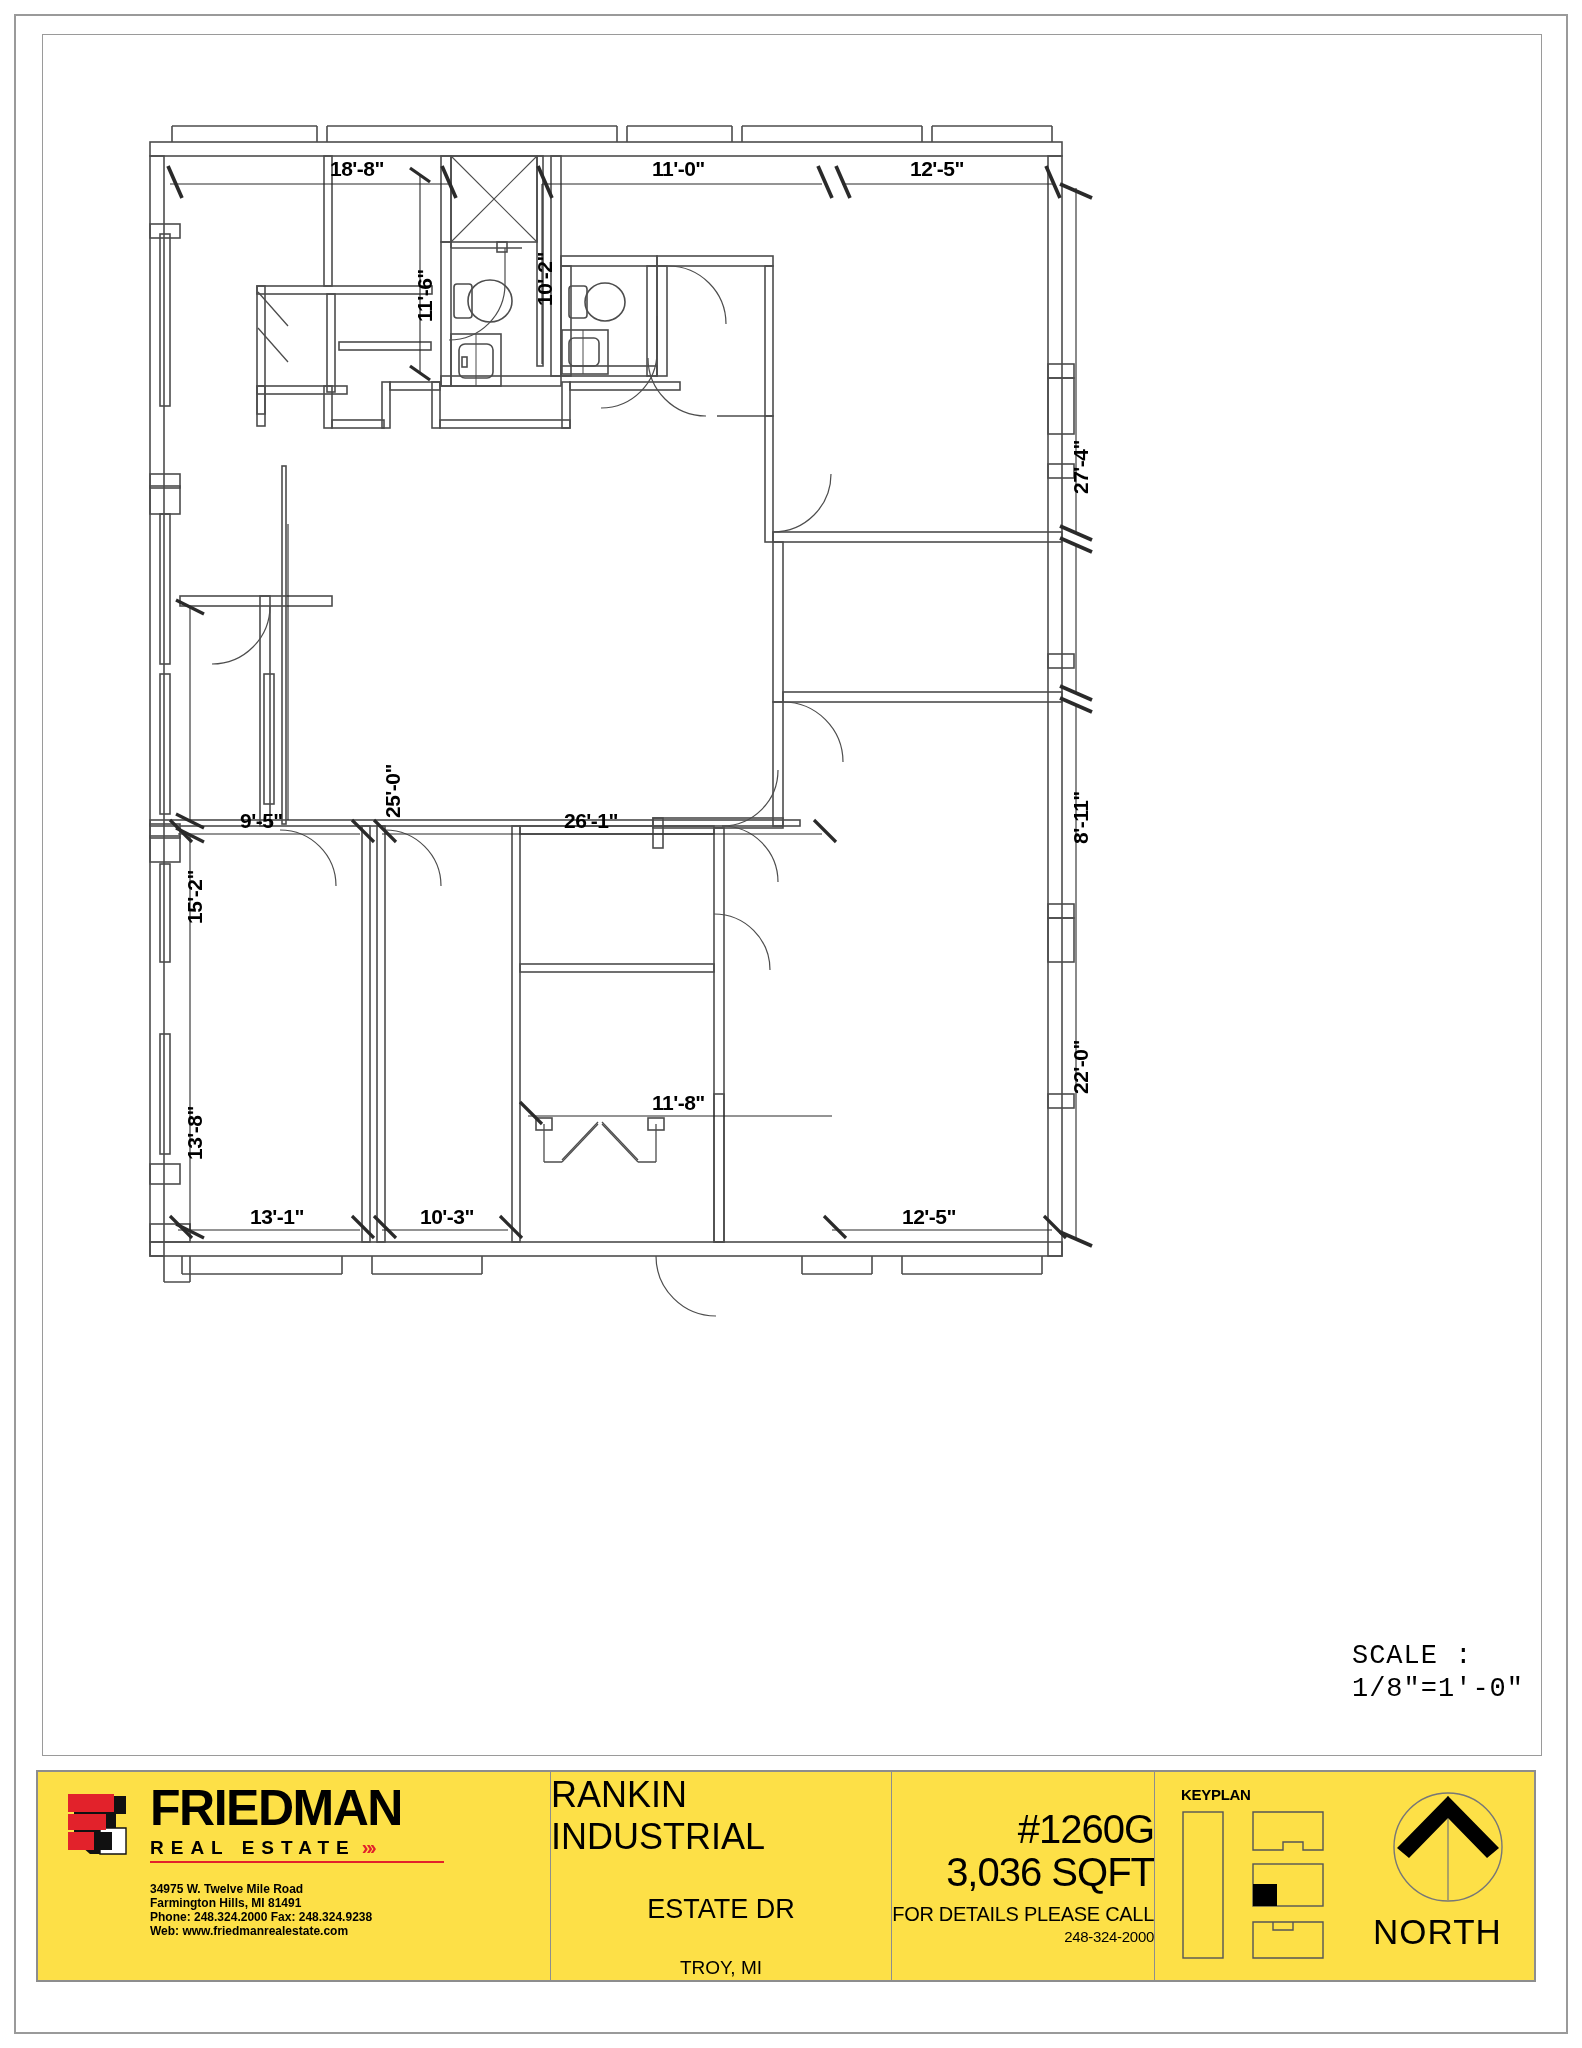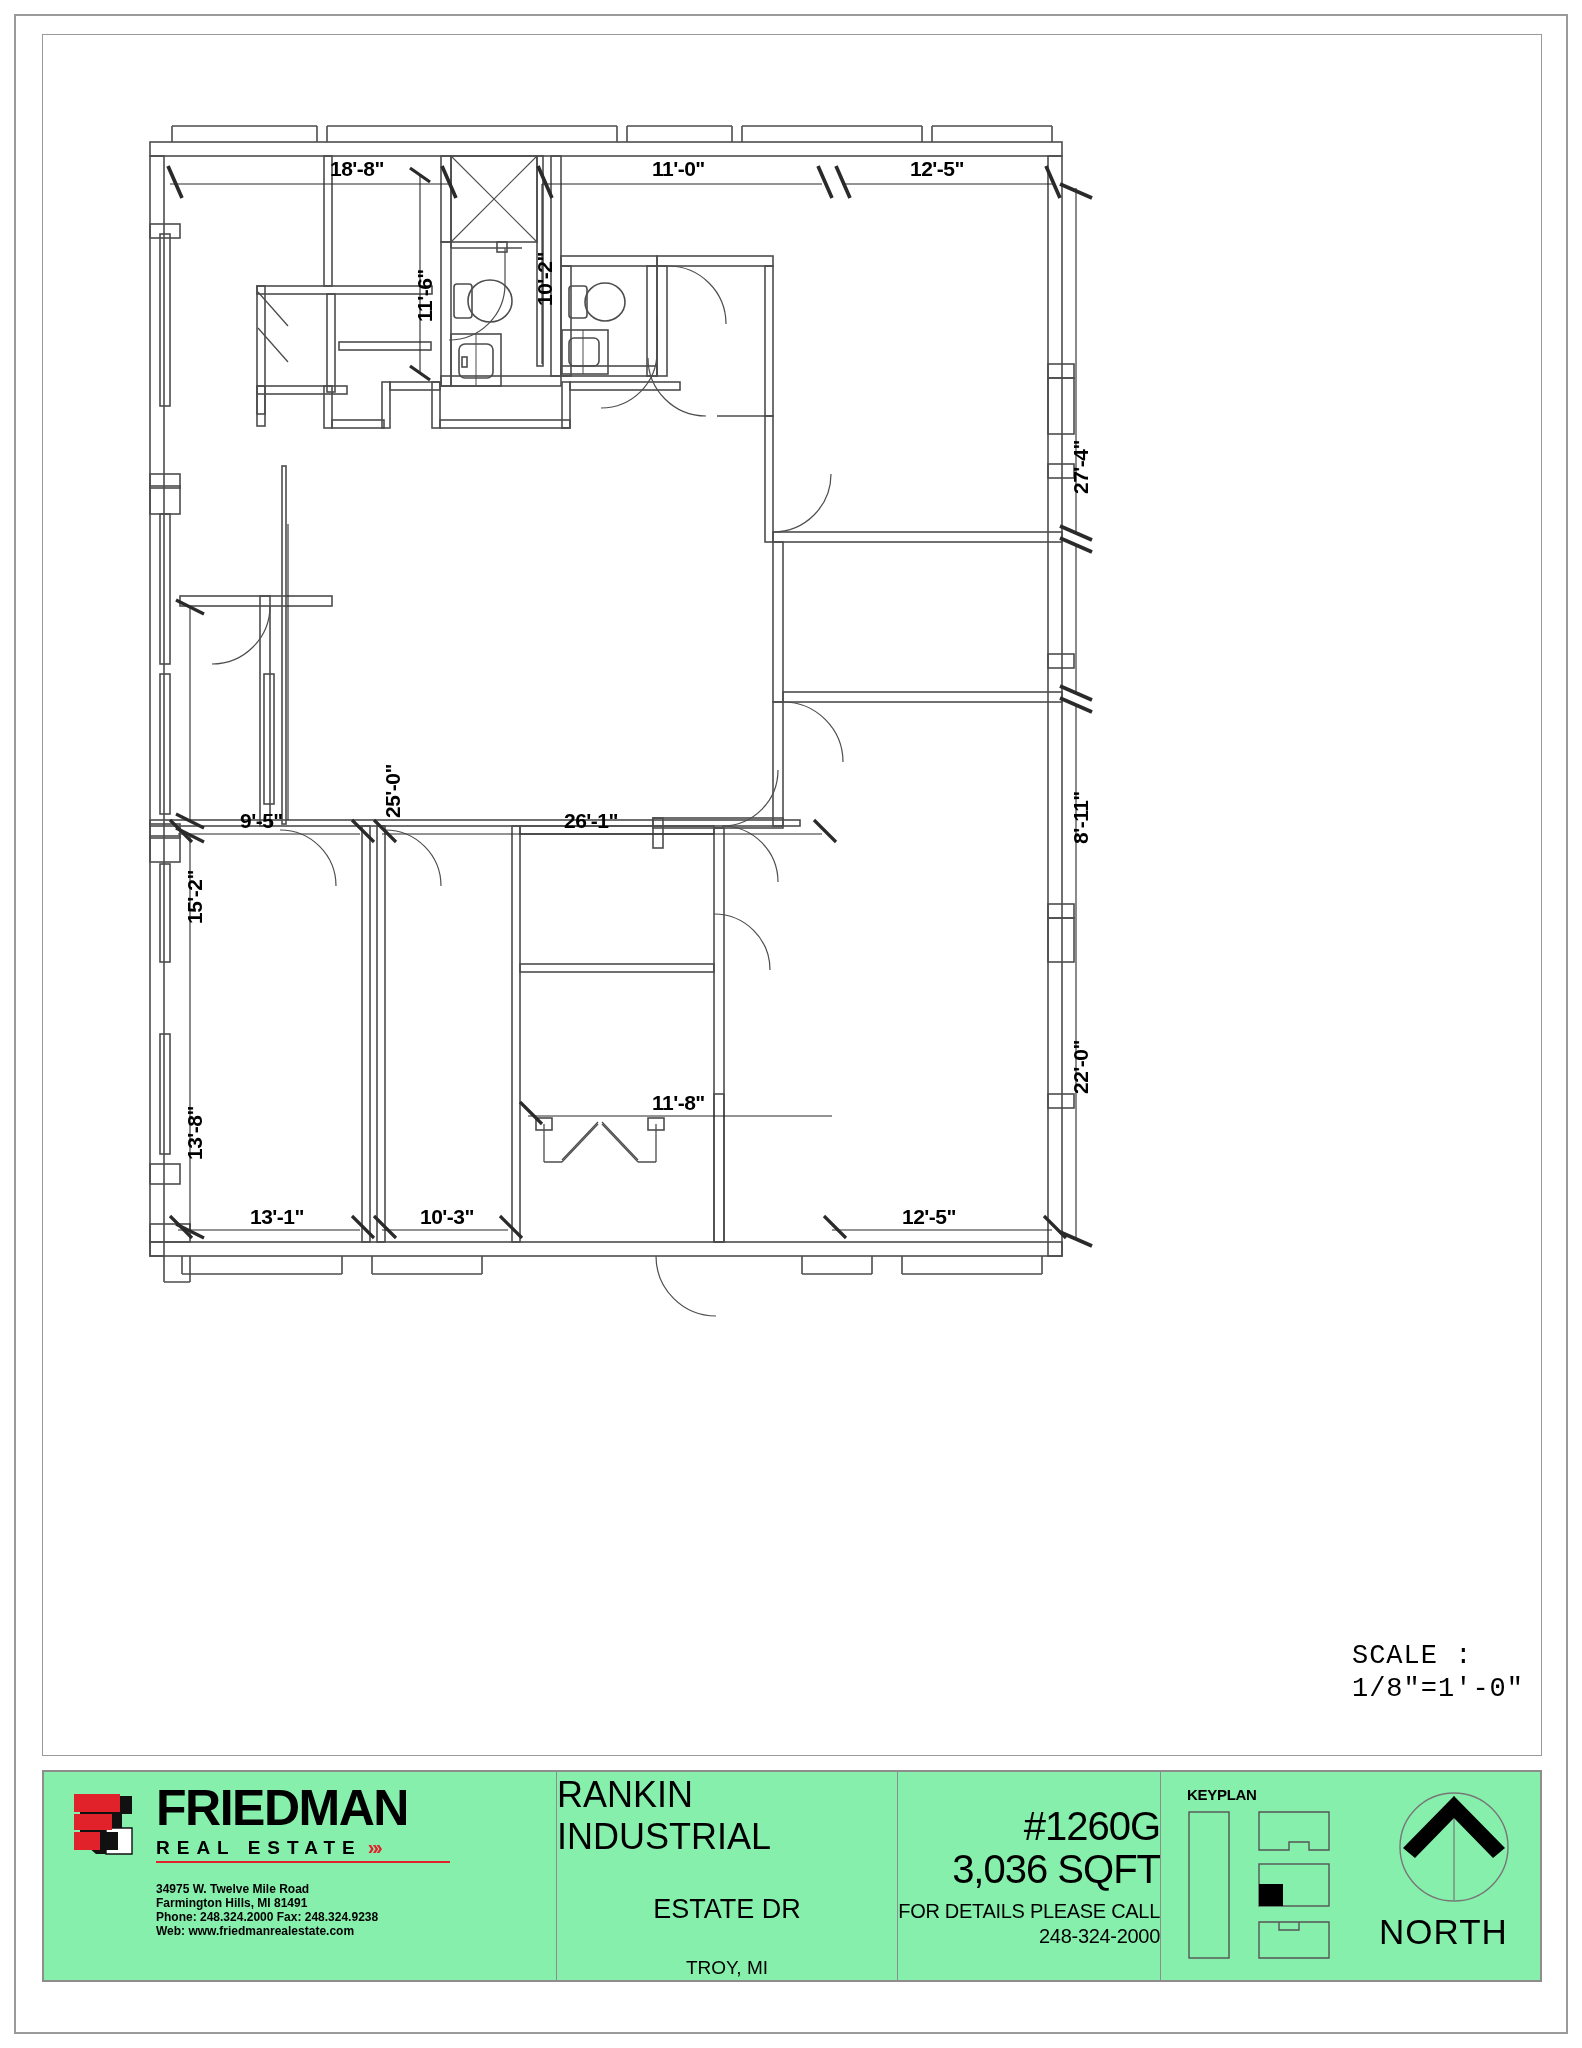--- a/index.html
+++ b/index.html
@@ -59,26 +59,26 @@
     right:58px;top:1640px;
     font-size:27px;
     letter-spacing:1px;
     line-height:1.22;
     font-family:Liberation Mono, monospace;
   }
 
   
   .titleblock{
     position:absolute;
-    left:42px;top:1770px;
+    left:36px;top:1770px;
     width:1500px;height:212px;
     border:2px solid #8d8d8d;
     box-sizing:border-box;
     display:flex;
-    background:#86efac;
+    background:#fde047;
   }
   .tb-cell{
     position:relative;
     box-sizing:border-box;
     height:100%;
   }
   .tb-sep{
     width:1px;background:#8d8d8d;height:100%;
   }
   .tb-logo{width:512px;padding:12px 0 0 22px;}
@@ -124,21 +124,21 @@
 
   .prop-name{
     font-size:36px;letter-spacing:0px;font-weight:400;
   }
   .prop-street{font-size:27px;margin-top:4px;font-weight:400;}
   .prop-city{font-size:19px;font-weight:400;}
 
   .suite-no{font-size:40px;font-weight:400;letter-spacing:-1px;}
   .suite-sqft{font-size:40px;font-weight:400;letter-spacing:-1px;margin-top:-2px;}
   .suite-call{font-size:20px;margin-top:8px;letter-spacing:-0.3px;}
-  .suite-phone{font-size:20px;margin-top:2px;letter-spacing:-0.3px;}
+  .suite-phone{font-size:15px;margin-top:2px;letter-spacing:-0.3px;}
 
   .keyplan-label{
     position:absolute;left:26px;top:14px;
     font-size:15px;font-weight:700;letter-spacing:-0.3px;
   }
   .keyplan-art{position:absolute;left:22px;top:34px;}
   .compass{position:absolute;left:228px;top:10px;}
   .north-word{
     position:absolute;left:218px;top:140px;
     font-size:35px;letter-spacing:1px;

